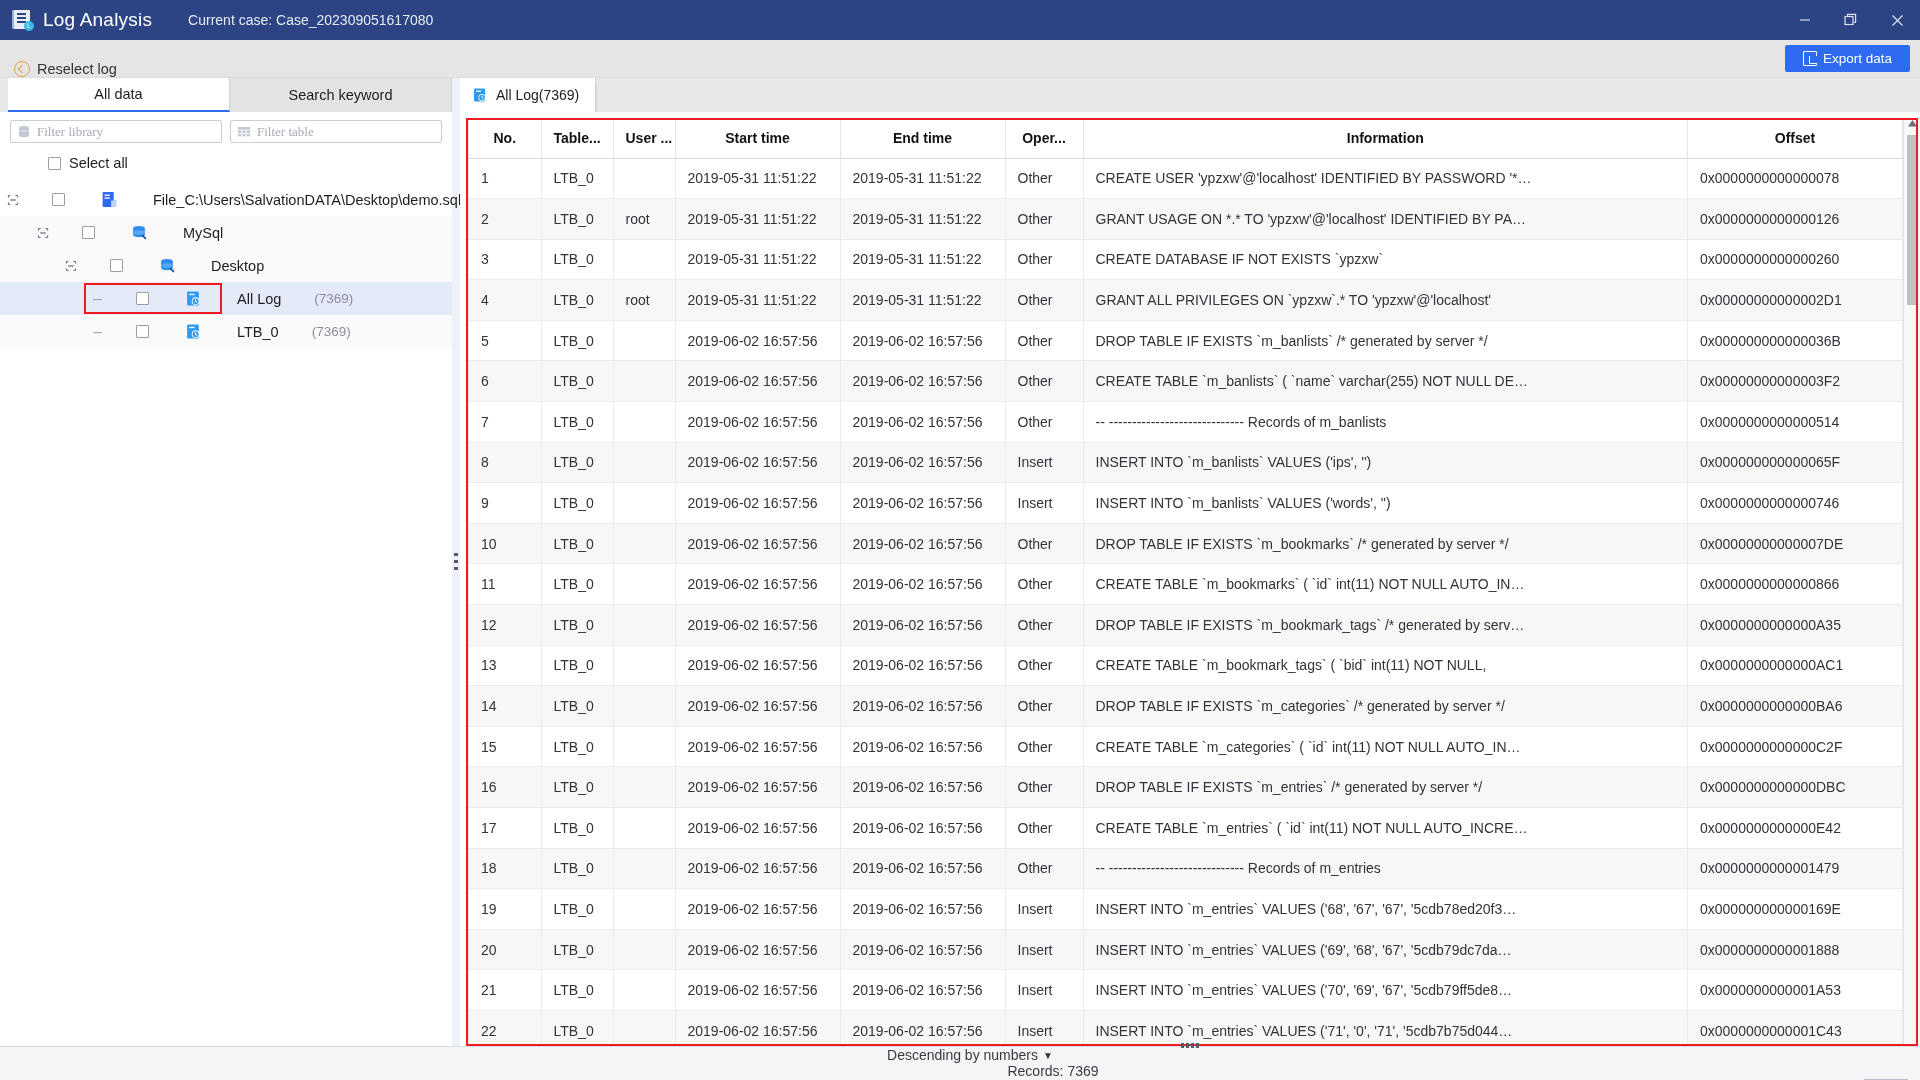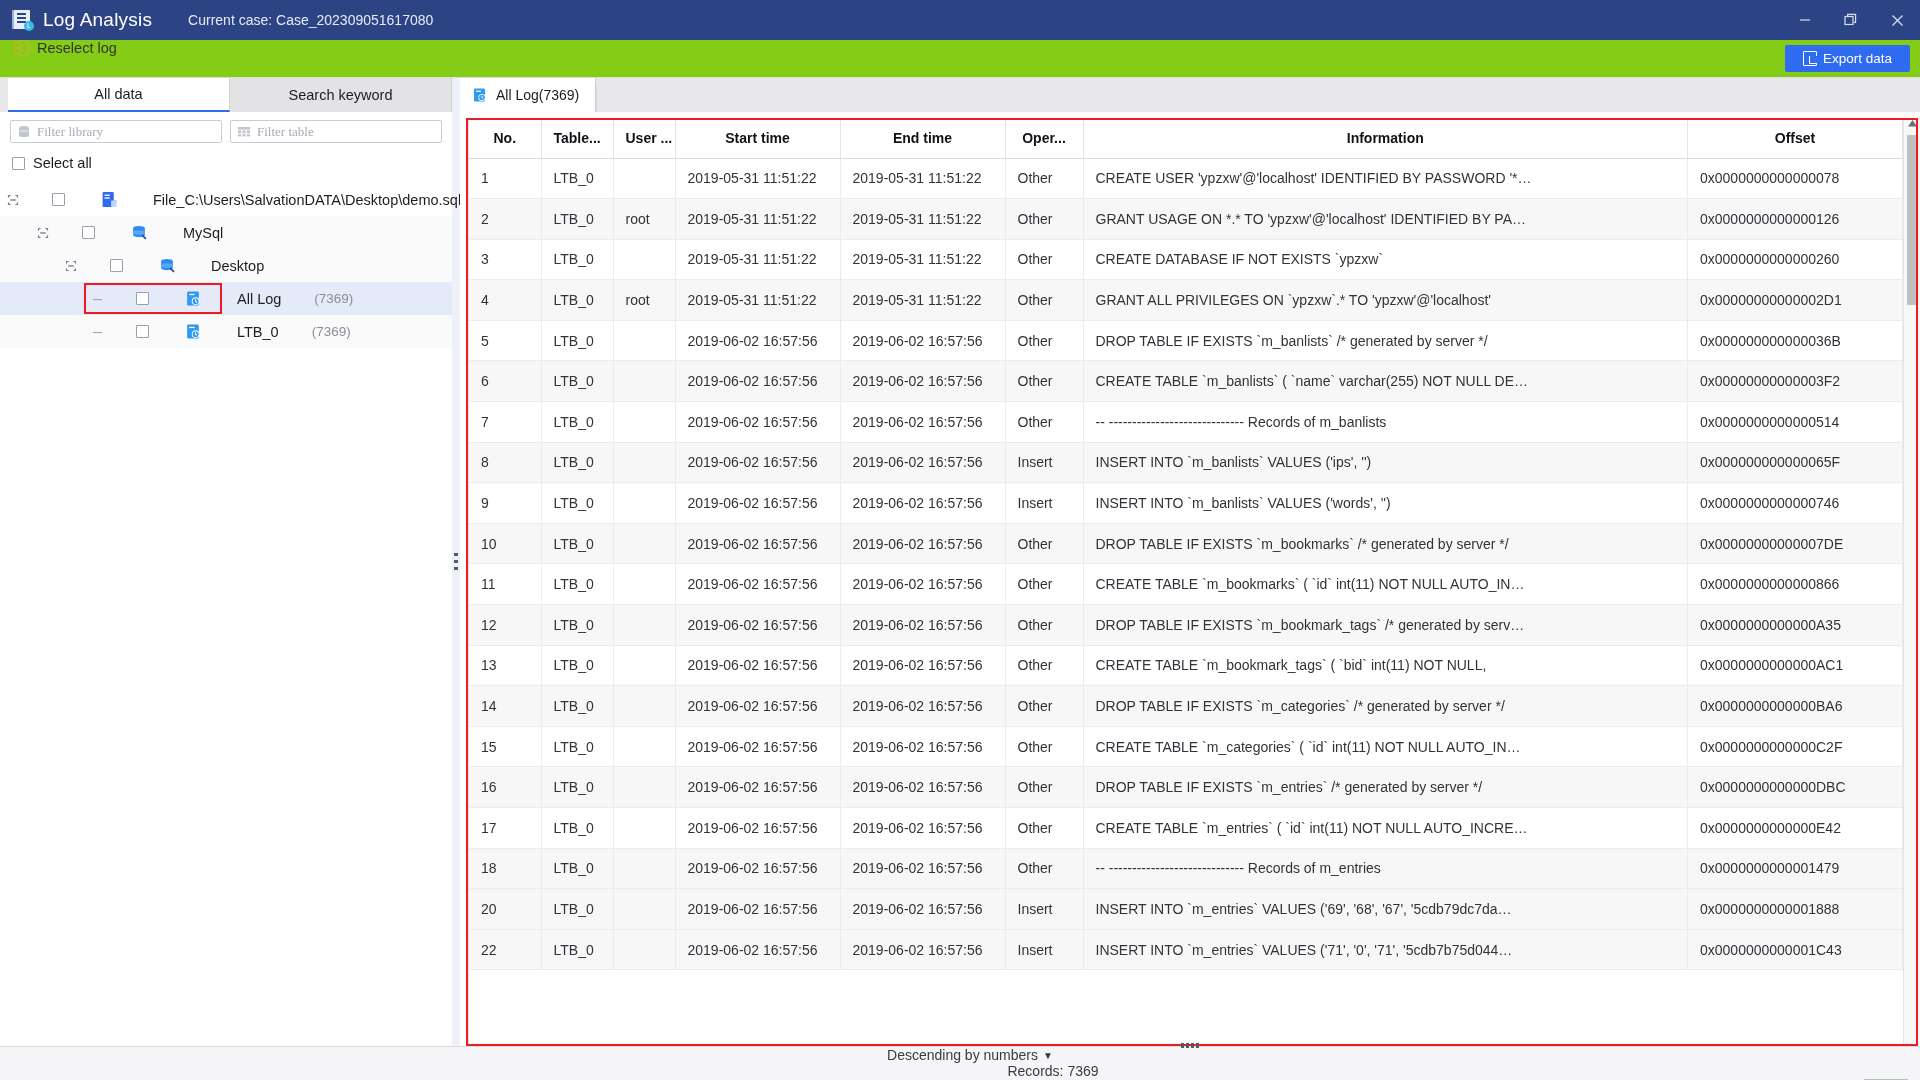--- a/index.html
+++ b/index.html
@@ -48,23 +48,23 @@
   }
   .win-btn {
     width: 46px; height: 40px; display: flex;
     align-items: center; justify-content: center;
     color: #d8dfef;
   }
   .win-btn svg { display: block; }
 
   
   .toolbar {
-    height: 38px; background: #84cc16;
+    height: 38px; background: #e5e5e5;
     border-bottom: 1px solid #dcdce0;
-    display: flex; align-items: flex-start; position: relative;
+    display: flex; align-items: flex-end; position: relative;
   }
   .reselect {
     display: flex; align-items: center; margin-left: 14px;
     font-size: 14.5px; color: #333; cursor: pointer;
   }
   .reselect .ic {
     width: 16px; height: 16px; border: 1.6px solid #e8a33d;
     border-radius: 50%; margin-right: 7px; position: relative;
   }
   .reselect .ic:before {
@@ -124,21 +124,21 @@
   .filter-box .gi { margin-right: 6px; flex: none; display: block; }
   .filter-box input {
     border: none; outline: none; flex: 1; font-size: 13px;
     color: #3d3d44; background: transparent;
     font-family: Liberation Serif, serif;
   }
   .filter-box input::placeholder { color: #a7abb5; }
 
   .select-all {
     display: flex; align-items: center; padding: 6px 0 6px 12px;
-    font-size: 14.5px; color: #1d1d1f; cursor: pointer;
+    font-size: 14.5px; color: #1d1d1f; cursor: pointer; margin-left: 36px;
   }
   .cb {
     width: 13px; height: 13px; border: 1px solid #9aa0ab;
     background: #fff; flex: none; margin-right: 8px; border-radius: 1px;
   }
 
   .tree { margin-top: 6px; font-size: 14.5px; color: #1d1d1f; }
   .tnode {
     display: flex; align-items: center; height: 33px;
     padding-left: 4px; cursor: pointer; position: relative; gap: 28px;
@@ -691,29 +691,49 @@
               <tr class="even">
                 <td>18</td>
                 <td>LTB_0</td>
                 <td></td>
                 <td>2019-06-02 16:57:56</td>
                 <td>2019-06-02 16:57:56</td>
                 <td>Other</td>
                 <td>-- ----------------------------- Records of m_entries</td>
                 <td>0x0000000000001479</td>
               </tr>
+              <tr class="odd">
+                <td>19</td>
+                <td>LTB_0</td>
+                <td></td>
+                <td>2019-06-02 16:57:56</td>
+                <td>2019-06-02 16:57:56</td>
+                <td>Insert</td>
+                <td>INSERT INTO `m_entries` VALUES ('68', '67', '67', '5cdb78ed20f3…</td>
+                <td>0x000000000000169E</td>
+              </tr>
               <tr class="even">
                 <td>20</td>
                 <td>LTB_0</td>
                 <td></td>
                 <td>2019-06-02 16:57:56</td>
                 <td>2019-06-02 16:57:56</td>
                 <td>Insert</td>
                 <td>INSERT INTO `m_entries` VALUES ('69', '68', '67', '5cdb79dc7da…</td>
                 <td>0x0000000000001888</td>
+              </tr>
+              <tr class="odd">
+                <td>21</td>
+                <td>LTB_0</td>
+                <td></td>
+                <td>2019-06-02 16:57:56</td>
+                <td>2019-06-02 16:57:56</td>
+                <td>Insert</td>
+                <td>INSERT INTO `m_entries` VALUES ('70', '69', '67', '5cdb79ff5de8…</td>
+                <td>0x0000000000001A53</td>
               </tr>
               <tr class="even">
                 <td>22</td>
                 <td>LTB_0</td>
                 <td></td>
                 <td>2019-06-02 16:57:56</td>
                 <td>2019-06-02 16:57:56</td>
                 <td>Insert</td>
                 <td>INSERT INTO `m_entries` VALUES ('71', '0', '71', '5cdb7b75d044…</td>
                 <td>0x0000000000001C43</td>

